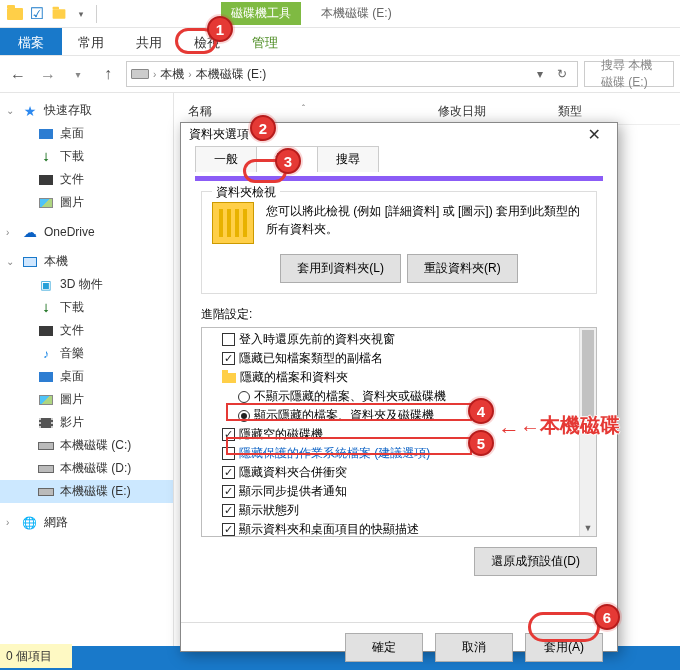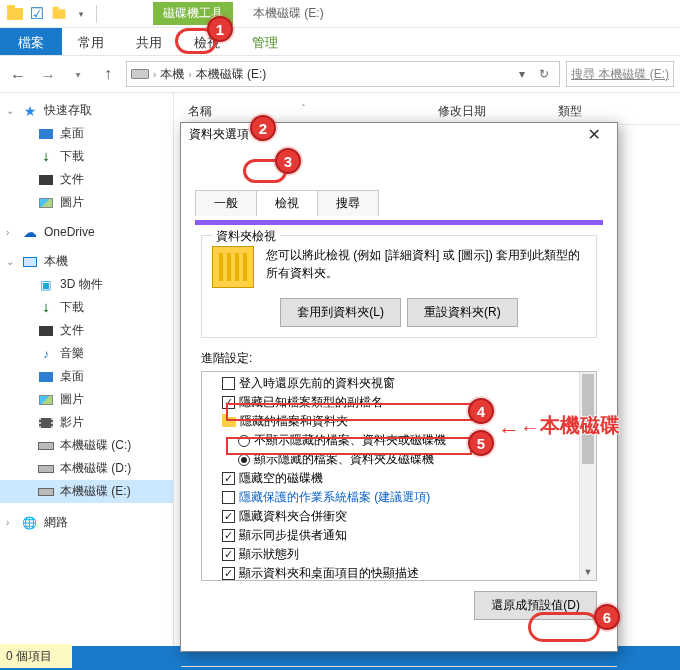--- a/index.html
+++ b/index.html
@@ -6,40 +6,40 @@
   body { width: 680px; height: 670px; background: #fff; position: relative; overflow: hidden; font-size: 12px; }
 
   
   .titlebar { height: 28px; display: flex; align-items: center; border-bottom: 1px solid #e5e5e5; }
   .titlebar .qat { display: flex; align-items: center; gap: 0; padding-left: 4px; }
   .qat-icon { width: 22px; height: 22px; display: flex; align-items: center; justify-content: center; }
   .folder-glyph { width: 16px; height: 12px; background: #ffcf48; border-radius: 1px; position: relative; }
   .folder-glyph::before { content: ""; position: absolute; top: -3px; left: 0; width: 8px; height: 3px; background: #ffcf48; border-radius: 1px 1px 0 0; }
   .check-glyph { color: #1979ca; font-size: 16px; }
   .titlebar .divider { width: 1px; height: 18px; background: #d0d0d0; margin: 0 4px; }
-  .titlebar .ctx-tab { background: #7fba42; color: #fff; padding: 3px 10px; font-size: 12px; margin-left: 52px; }
+  .titlebar .ctx-tab { background: #7fba42; color: #fff; padding: 3px 10px; font-size: 12px; margin-left: 120px; }
   .titlebar .win-title { margin-left: 20px; color: #666; font-size: 12px; }
 
   
   .ribbon { height: 28px; display: flex; align-items: stretch; border-bottom: 1px solid #e5e5e5; }
   .ribbon .file-tab { background: #1979ca; color: #fff; padding: 6px 18px; font-size: 13px; }
   .ribbon .tab { padding: 6px 16px; font-size: 13px; color: #333; cursor: pointer; position: relative; }
   .ribbon .manage-tab { color: #4a8a1f; }
 
   
   .addrrow { height: 36px; display: flex; align-items: center; padding: 4px 6px; gap: 6px; }
   .navbtn { width: 24px; height: 24px; display: flex; align-items: center; justify-content: center; color: #888; font-size: 16px; cursor: pointer; }
   .navbtn.enabled { color: #555; }
   .addrbox { flex: 1; height: 26px; border: 1px solid #ccc; display: flex; align-items: center; padding: 0 4px; gap: 4px; }
   .addrbox .crumb { color: #333; font-size: 12px; }
   .addrbox .sep { color: #888; font-size: 10px; }
   .addrbox .drive-glyph { width: 18px; height: 10px; background: #ccc; border: 1px solid #888; border-radius: 1px; position: relative; }
   .addrbox .end-btns { margin-left: auto; display: flex; }
   .addrbox .end-btns .ab { width: 22px; display: flex; justify-content: center; color: #666; cursor: pointer; }
-  .searchbox { width: 108px; height: 26px; border: 1px solid #ccc; display: flex; align-items: center; padding: 0 4px; color: #888; gap: 4px; text-decoration: underline; }
+  .searchbox { width: 90px; height: 26px; border: 1px solid #ccc; display: flex; align-items: center; padding: 0 16px; color: #888; gap: 4px; }
 
   
   .main { display: flex; height: calc(100% - 28px - 28px - 36px - 24px); border-top: 1px solid #e5e5e5; }
   .sidebar { width: 174px; border-right: 1px solid #e5e5e5; padding: 6px 0; overflow: hidden; }
   .tree-item { display: flex; align-items: center; gap: 6px; padding: 3px 6px 3px 18px; font-size: 12px; color: #333; cursor: pointer; }
   .tree-item.l2 { padding-left: 38px; }
   .tree-item.selected { background: #cce8ff; }
   .tree-item .ticon { width: 16px; height: 12px; display: inline-flex; align-items: center; justify-content: center; }
   .star { color: #2d89ef; font-size: 14px; }
   .blue-sq { width: 14px; height: 10px; background: #2d7dd2; }
@@ -63,21 +63,21 @@
 
   
   .statusbar { position:absolute; bottom:0; left:0; right:0; height:24px; background:#1979ca; color:#fff; font-size:12px; padding:4px 10px; display:flex; align-items:center; }
   .statusbar .sb-left { background:#fef9c3; color:#333; padding:2px 20px 2px 6px; position:relative; top:-2px; left:-10px; height:24px; display:flex; align-items:center;}
 
   
   .dialog { position:absolute; left:180px; top:122px; width:438px; height:530px; background:#fff; border:1px solid #888; box-shadow: 3px 3px 14px rgba(0,0,0,.35); display:flex; flex-direction:column; }
   .dlg-title { height:30px; display:flex; align-items:center; padding:0 8px; font-size:12px; }
   .dlg-title .close { margin-left:auto; font-size:16px; color:#333; cursor:pointer; padding:2px 8px; }
   .dlg-tabs { display:flex; padding: 0 14px; }
-  .dlg-tab { padding:4px 18px; border:1px solid #ccc; border-bottom:none; margin-right:-1px; background:#f7f7f7; font-size:12px; cursor:pointer; position:relative;margin-top:44px; }
+  .dlg-tab { padding:4px 18px; border:1px solid #ccc; border-bottom:none; margin-right:-1px; background:#f7f7f7; font-size:12px; cursor:pointer; position:relative; }
   .dlg-tab.active { background:#fff; z-index:2; }
   .dlg-body { border-top:5px solid #8b5cf6; margin:4px 14px; padding:10px 6px 0; flex:1; position:relative; }
   .fv-group { border:1px solid #ddd; padding:10px; margin-bottom:12px; position:relative; }
   .fv-group .legend { position:absolute; top:-8px; left:10px; background:#fff; padding:0 4px; font-size:12px; }
   .fv-row { display:flex; gap:12px; }
   .fv-icon { width:42px; height:42px; background:#ffcf48; border:1px solid #cc9a00; position:relative; }
   .fv-icon::after { content:""; position:absolute; inset:6px; background:repeating-linear-gradient(90deg,#e8b200 0 4px,#ffcf48 4px 8px); }
   .fv-text { font-size:12px; line-height:1.5; flex:1; }
   .fv-btns { display:flex; gap:6px; margin-top:10px; justify-content:center; }
   .btn { border:1px solid #adadad; background:#e1e1e1; padding:5px 16px; font-size:12px; cursor:pointer; min-width:110px; text-align:center; }

